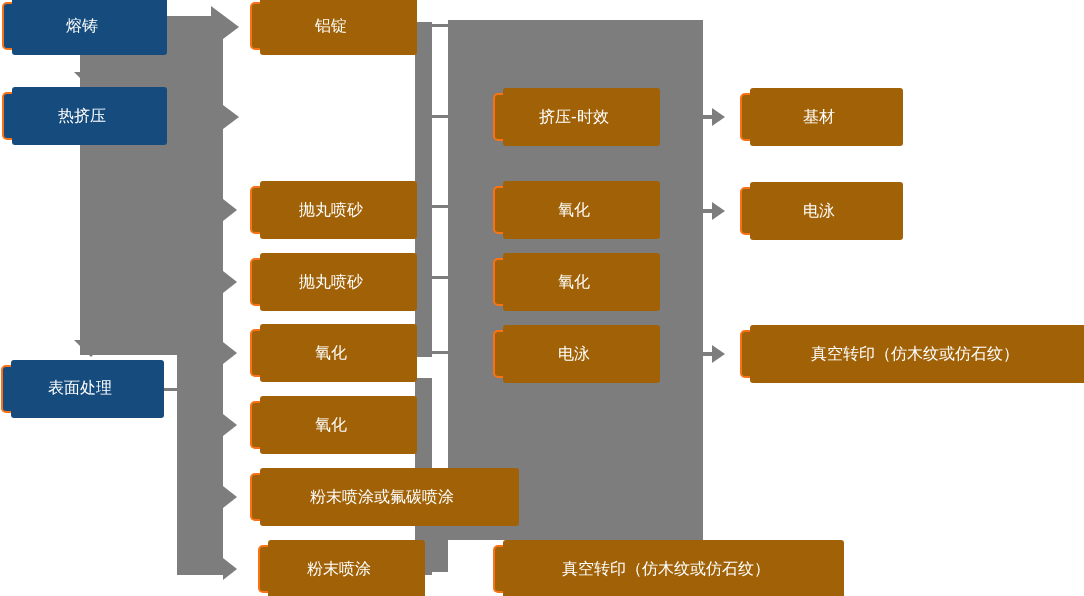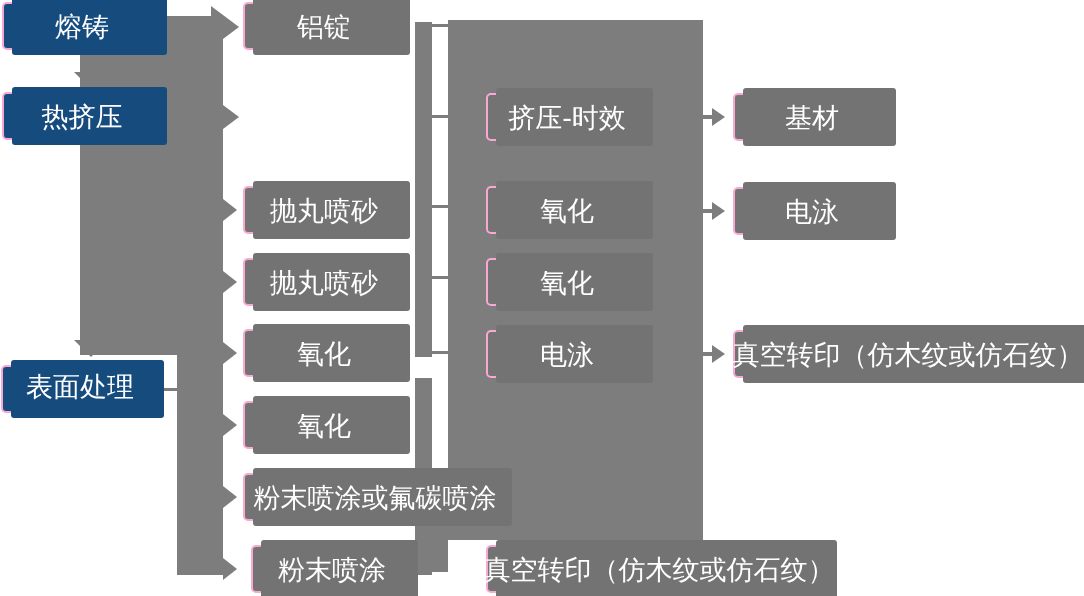--- a/index.html
+++ b/index.html
@@ -16,31 +16,31 @@
   
   .tri{position:absolute;width:0;height:0;z-index:1;}
   .tri.right-big{border-top:21px solid transparent;border-bottom:21px solid transparent;border-left:28px solid #7d7d7d;}
   .tri.right-small{border-top:11px solid transparent;border-bottom:11px solid transparent;border-left:14px solid #7d7d7d;}
   .tri.right-tiny{border-top:9px solid transparent;border-bottom:9px solid transparent;border-left:13px solid #7d7d7d;}
   .tri.down{border-left:17px solid transparent;border-right:17px solid transparent;border-top:17px solid #7d7d7d;}
   
   .box{
     position:absolute;height:48px;box-sizing:border-box;
     display:flex;align-items:center;justify-content:center;
-    color:#ffffff;font-size:27px;line-height:1;white-space:nowrap;
-    border:2px solid #f9a8d4;border-radius:5px;
+    color:#ffffff;font-size:16px;line-height:1;white-space:nowrap;
+    border:2px solid #f97316;border-radius:5px;
     z-index:2;
   }
   
   .box::before{
     content:"";position:absolute;z-index:-1;
     left:8px;right:-7px;top:-7px;bottom:-7px;
     background:inherit;border-radius:3px;
   }
-  .blue{background:#737373;}
+  .blue{background:#a16207;margin-left:7px;}
   .navy{background:#164b7e;}
 </style>
 </head>
 <body>
 
 <div id="canvas">
 
   <div class="cn" style="left:80px;top:16px;width:143px;height:339px;"></div>
   <div class="cn" style="left:177px;top:350px;width:46px;height:225px;"></div>
   <div class="cn" style="left:448px;top:20px;width:255px;height:520px;"></div>

